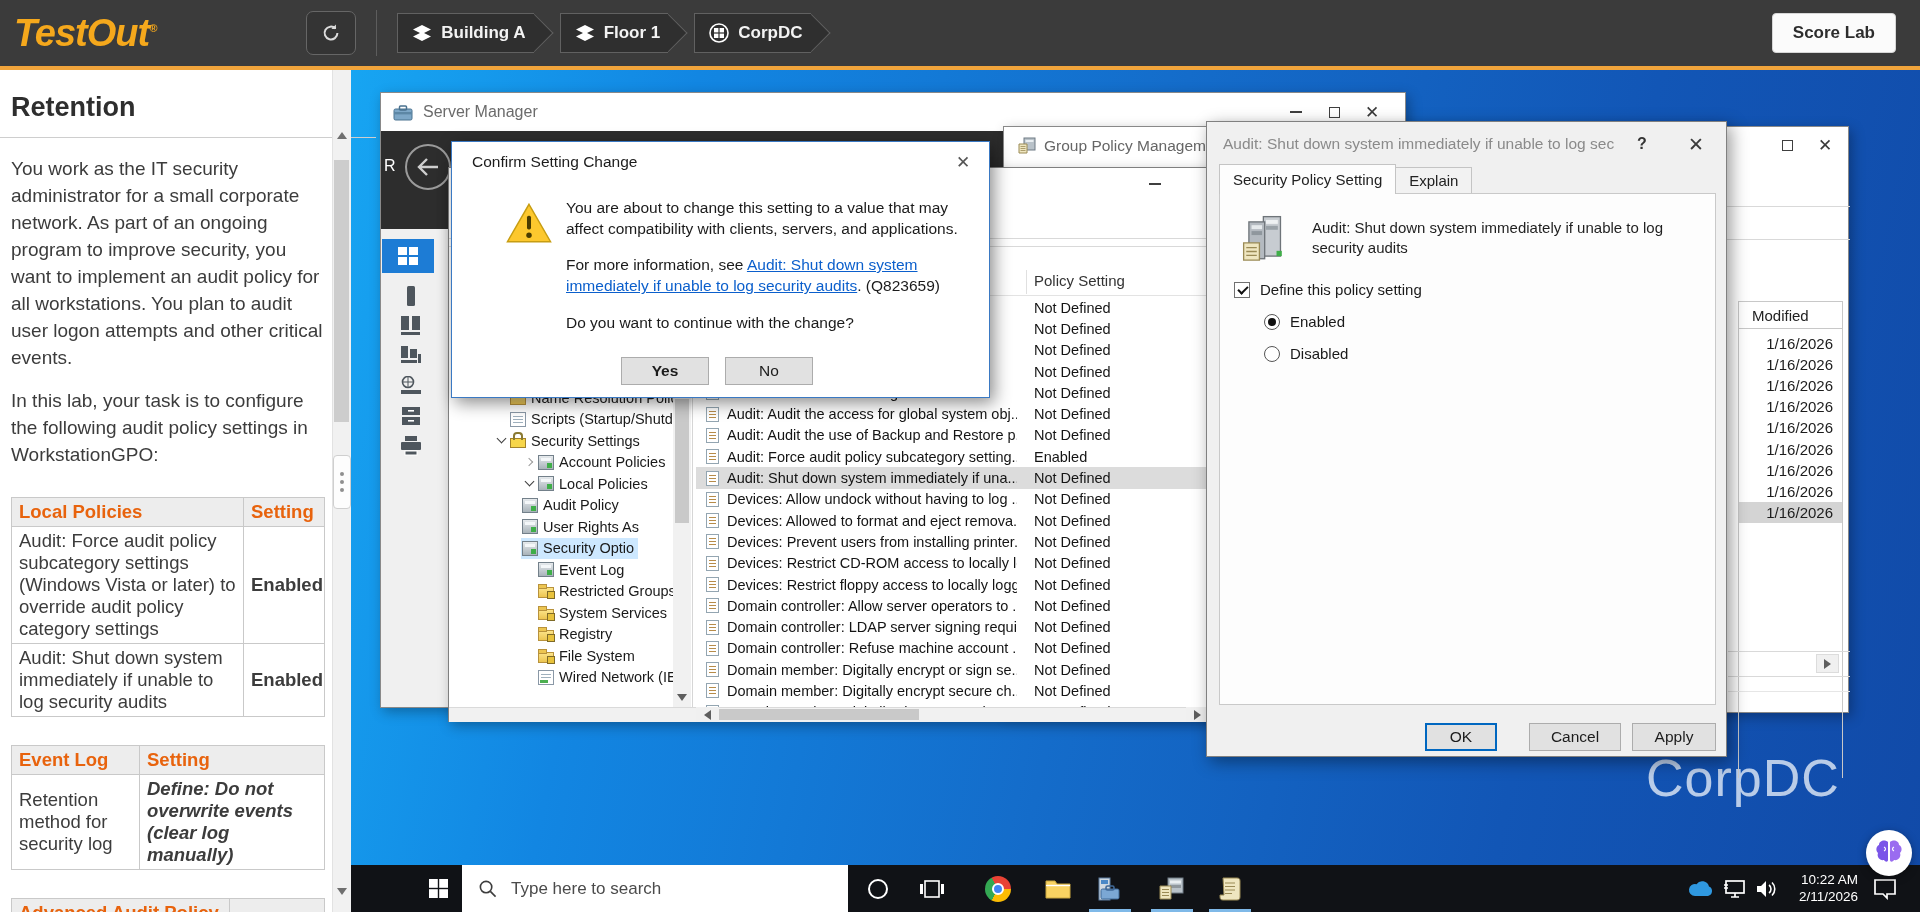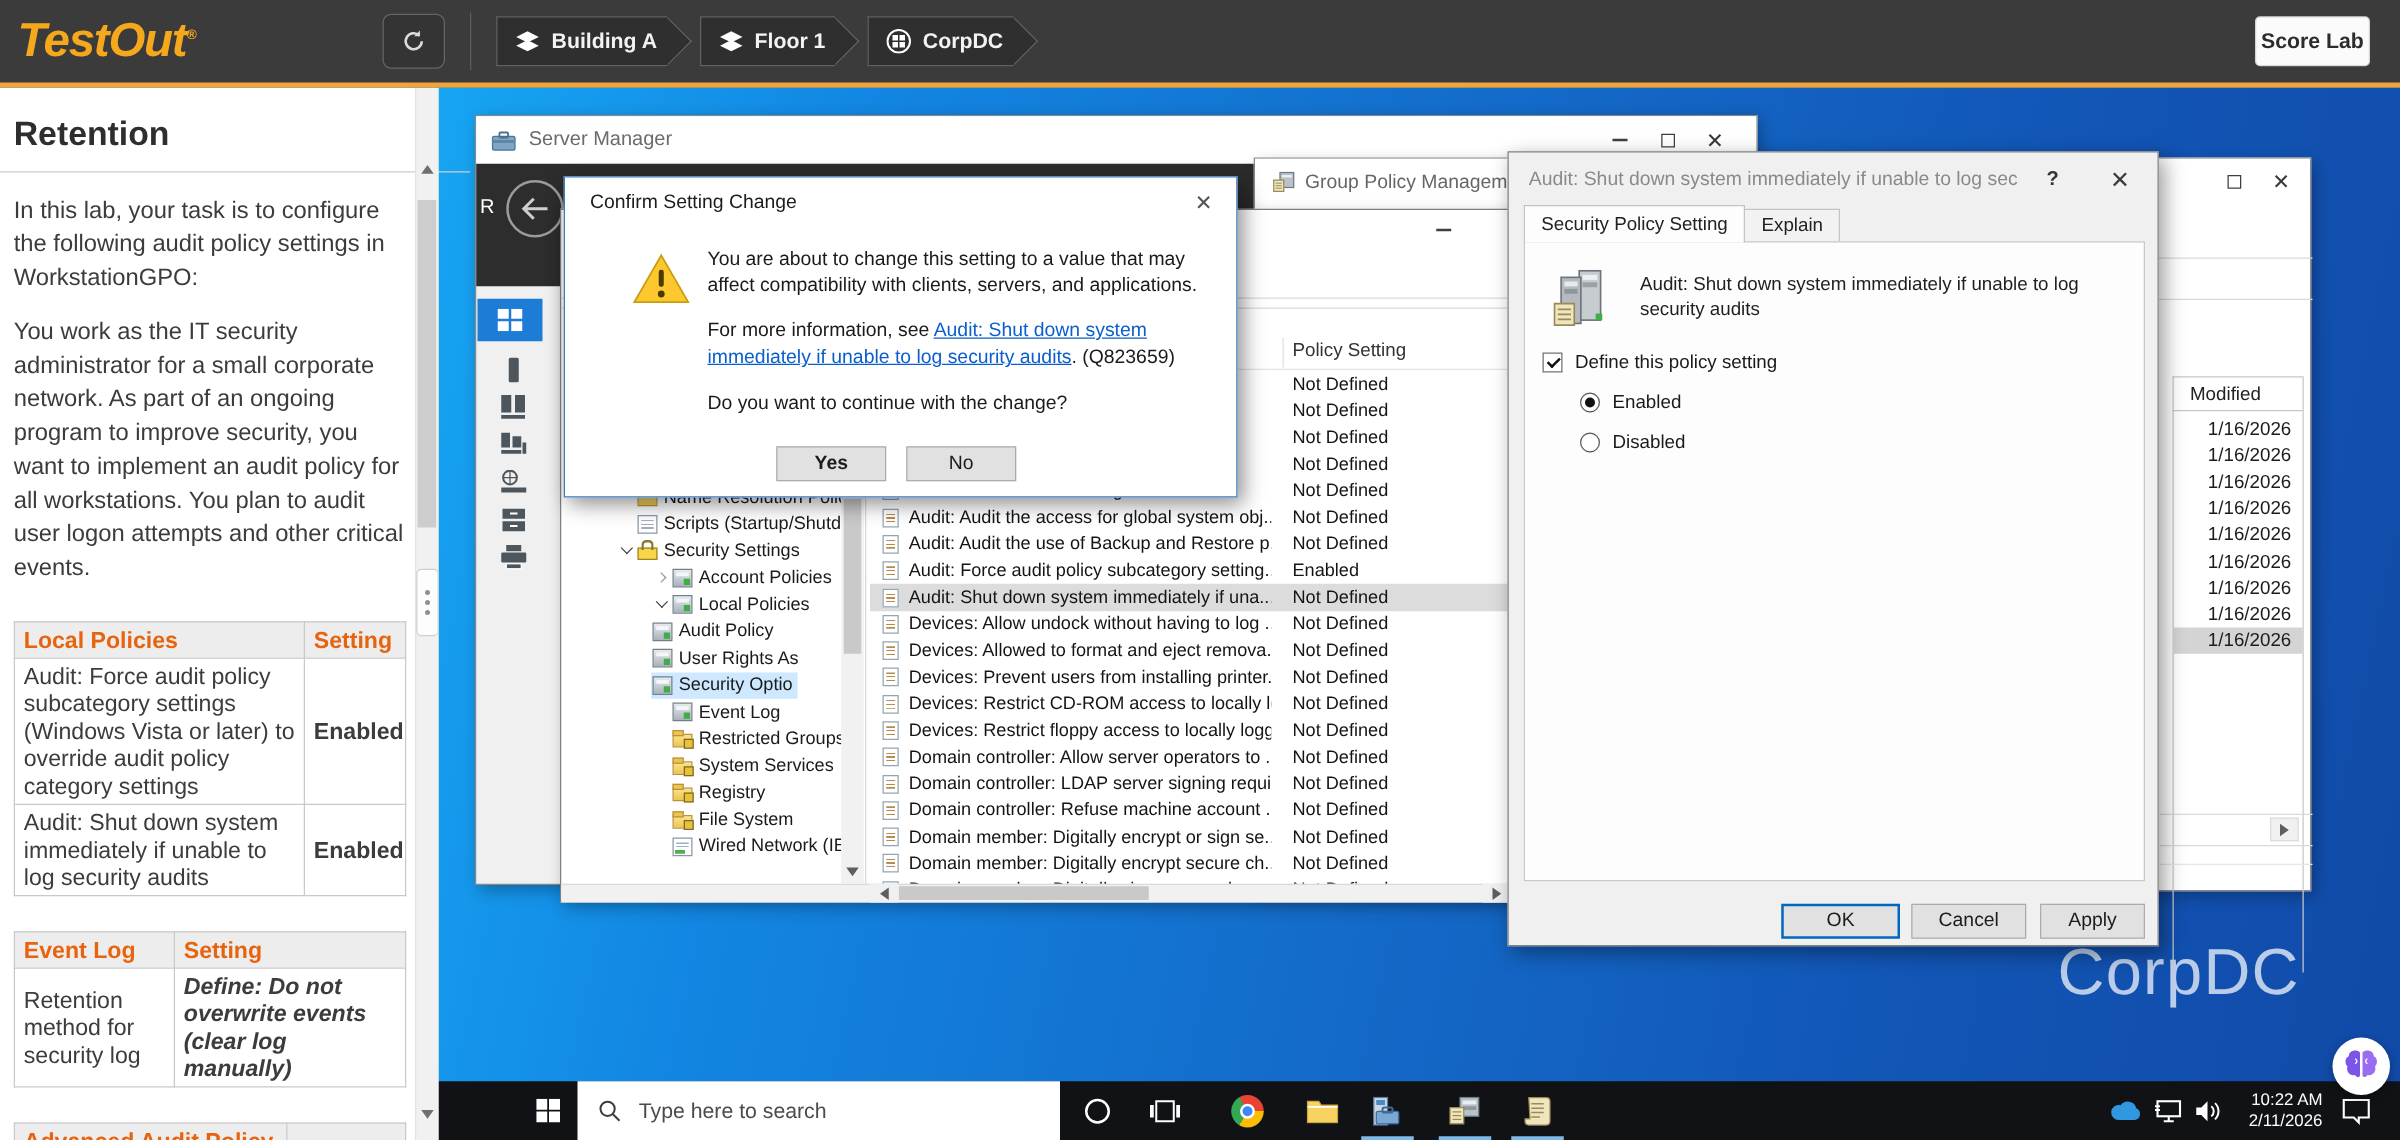--- a/index.html
+++ b/index.html
@@ -16,21 +16,21 @@
                background:#343434;display:flex;align-items:center;justify-content:center;}
   .vdiv{width:1px;height:46px;background:#5d5d5d;margin:0 20px;}
   .crumb{position:relative;height:38px;background:#2f2f2f;border:1px solid #616161;border-right:none;
          display:flex;align-items:center;gap:9px;padding:0 8px 0 14px;color:#f3f3f3;font-weight:bold;
          font-size:17px;margin-right:26px;}
   .crumb::after{content:'';position:absolute;right:-14px;top:50%;width:26px;height:26px;
          transform:translateY(-50%) rotate(45deg);background:#2f2f2f;
          border-top:1px solid #616161;border-right:1px solid #616161;}
   .crumb .clabel{position:relative;z-index:2;}
   .score-btn{margin-left:auto;margin-right:24px;background:#fbfbfb;color:#2d2d2d;font-weight:bold;
-             font-size:17px;border:1px solid #d6d6d6;border-radius:4px;padding:9px 4px;}
+             font-size:17px;border:1px solid #d6d6d6;border-radius:4px;padding:9px 20px;}
 
   
   .sidebar{position:absolute;left:0;top:70px;width:350px;height:842px;background:#fff;color:#3c3c3c;z-index:70;}
   .side-inner{padding:16px 26px 0 11px;}
   .scenario-h{font-size:27px;font-weight:bold;color:#2e2e2e;margin:6px 0 14px 0;}
   .side-hr{border:none;border-top:1px solid #cecece;margin:0 -26px 0 -11px;}
   .side-p{font-size:19px;line-height:1.42;margin:16px 0 0 0;}
   .stable{border-collapse:collapse;font-size:18.5px;margin-top:28px;width:314px;table-layout:fixed;}
   .stable th,.stable td{border:1px solid #c9c9c9;padding:3px 7px;vertical-align:middle;text-align:left;}
   .stable th{background:#ededed;color:#e8630d;font-weight:bold;}
@@ -211,22 +211,22 @@
     </div>
     <div class="score-btn">Score Lab</div>
   </div>
 
   <div class="sidebar">
     <div class="side-inner">
       <div class="scenario-h">Retention</div>
     </div>
     <hr class="side-hr">
     <div class="side-inner" style="padding-top:2px;">
+      <p class="side-p">You work as the IT security administrator for a small corporate network. As part of an ongoing program to improve security, you want to implement an audit policy for all workstations. You plan to audit user logon attempts and other critical events.</p>
       <p class="side-p">In this lab, your task is to configure the following audit policy settings in WorkstationGPO:</p>
-      <p class="side-p">You work as the IT security administrator for a small corporate network. As part of an ongoing program to improve security, you want to implement an audit policy for all workstations. You plan to audit user logon attempts and other critical events.</p>
       <table class="stable">
         <colgroup>
             <col style="width:232px">
             <col>
           </colgroup>
         <tbody>
             <tr>
           <th>Local Policies</th>
           <th>Setting</th>
         </tr>
@@ -741,21 +741,21 @@
         <rect x="26" y="28" width="4" height="4" fill="#3fae49"></rect>
       </svg>
       <div class="ppolicy">Audit: Shut down system immediately if unable to log security audits</div>
       <div class="cb"></div>
       <div class="cblabel">Define this policy setting</div>
       <div class="radio on" style="left:44px;top:120px;"></div>
       <div class="rlabel" style="left:70px;top:119px;">Enabled</div>
       <div class="radio" style="left:44px;top:152px;"></div>
       <div class="rlabel" style="left:70px;top:151px;">Disabled</div>
     </div>
-    <div class="btn default" style="left:218px;top:601px;width:95px;">OK</div>
+    <div class="btn default" style="left:218px;top:601px;width:72px;">OK</div>
     <div class="btn" style="left:322px;top:601px;width:92px;">Cancel</div>
     <div class="btn" style="left:425px;top:601px;width:84px;">Apply</div>
   </div>
 
   <div class="taskbar">
     <div class="tb" style="left:64px;width:48px;">
       <svg width="19" height="19" viewBox="0 0 19 19">
         <rect x="0" y="0" width="8.8" height="8.8" fill="#fff"></rect>
           <rect x="10.2" y="0" width="8.8" height="8.8" fill="#fff"></rect>
         <rect x="0" y="10.2" width="8.8" height="8.8" fill="#fff"></rect>

